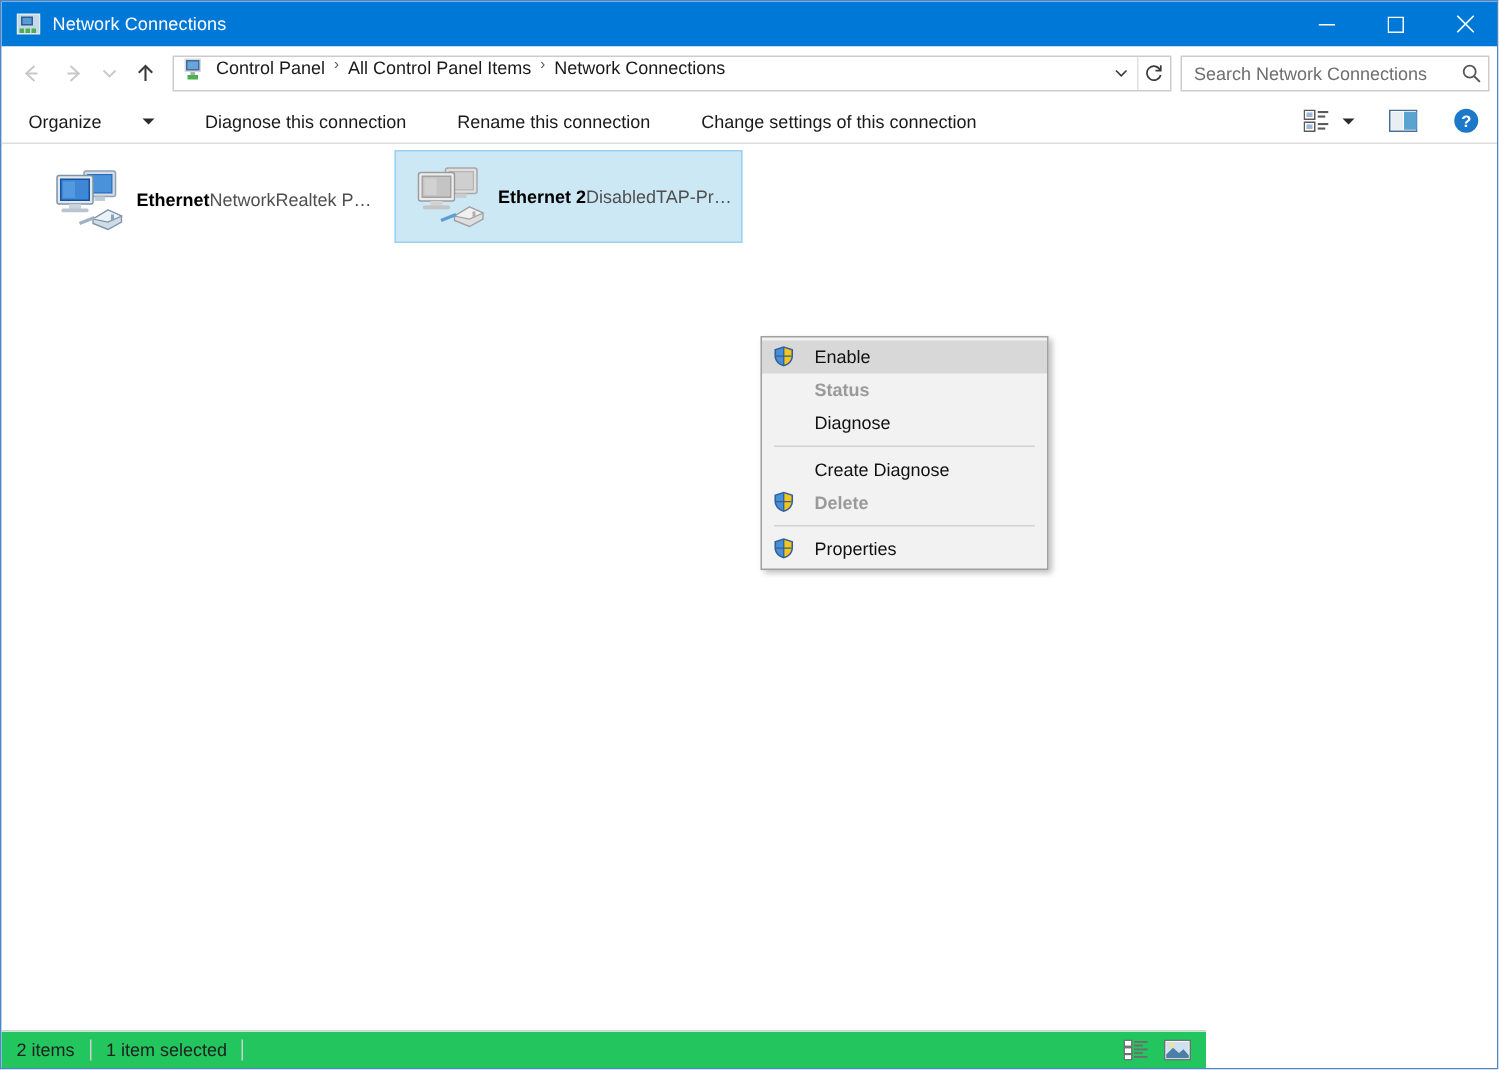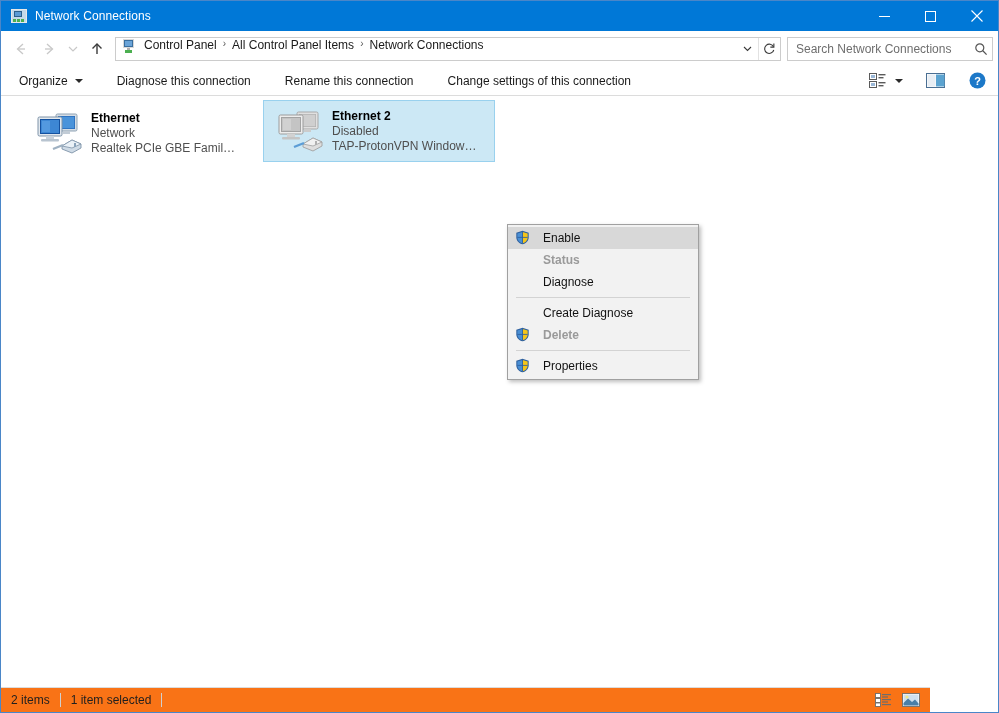--- a/index.html
+++ b/index.html
@@ -105,21 +105,21 @@
     width: 999px; height: 30px;
     background: #ffffff;
     border-bottom: 1px solid #dcdcdc;
     display: flex; align-items: center;
     font-size: 12px; color: #1a1a1a;
   }
   .tb-item {
     padding: 0 10px; height: 24px;
     display: flex; align-items: center; white-space: nowrap;
   }
-  .tb-item.organize { margin-left: 8px; }
+  .tb-item.organize { margin-left: 8px; gap: 20px; }
   .tb-caret {
     display:inline-block; margin-left:7px;
     width: 0; height: 0;
     border-left: 4px solid transparent;
     border-right: 4px solid transparent;
     border-top: 4px solid #2a2a2a;
   }
   .tb-right { margin-left: auto; display:flex; align-items:center; padding-right: 10px; }
   .tb-icon-btn {
     width: 26px; height: 24px;
@@ -141,21 +141,21 @@
     display: flex; align-items: center;
     padding-left: 8px;
   }
   .item.selected {
     background: #cce8f5;
     border: 1px solid #99d1ee;
   }
   .item-icon { width: 52px; height: 48px; position: relative; flex: none; }
   .item-texts {
     margin-left: 8px; overflow: hidden;
-    display: flex; flex-direction: column; justify-content: center;
+    display: flex; justify-content: center;
     line-height: 15px;
   }
   .it-name { font-size: 12px; color: #000000; font-weight: bold; white-space: nowrap; }
   .it-sub  { font-size: 12px; color: #4f4f4f; white-space: nowrap; }
   .it-sub2 { font-size: 12px; color: #4f4f4f; white-space: nowrap;
              max-width: 150px; overflow: hidden; text-overflow: ellipsis; }
 
   
   .ctxmenu {
     position: absolute;
@@ -180,22 +180,22 @@
   .mi.highlight .mi-label { font-weight: normal; }
   .mi.disabled .mi-label { color: #9a9a9a; font-weight: bold; }
   .mi-sep {
     height: 1px; background: #d3d3d3;
     margin: 4px 8px 4px 8px;
   }
 
   
   .statusbar {
     position: absolute; left: 0; bottom: 0;
-    width: 929px; height: 25px;
-    background: #f97316;
+    width: 803px; height: 25px;
+    background: #22c55e;
     border-top: 1px solid #dcdcdc;
     display: flex; align-items: center;
     font-size: 12px; color: #1f1f1f;
   }
   .sb-seg { padding: 0 10px; display:flex; align-items:center; height:100%; }
   .sb-div { width:1px; height:14px; background:#cfcfcf; }
   .sb-right { margin-left:auto; display:flex; align-items:center; padding-right:8px; gap: 6px;}
   .sb-vbtn {
     width: 22px; height: 20px; display:flex; align-items:center; justify-content:center;
   }

